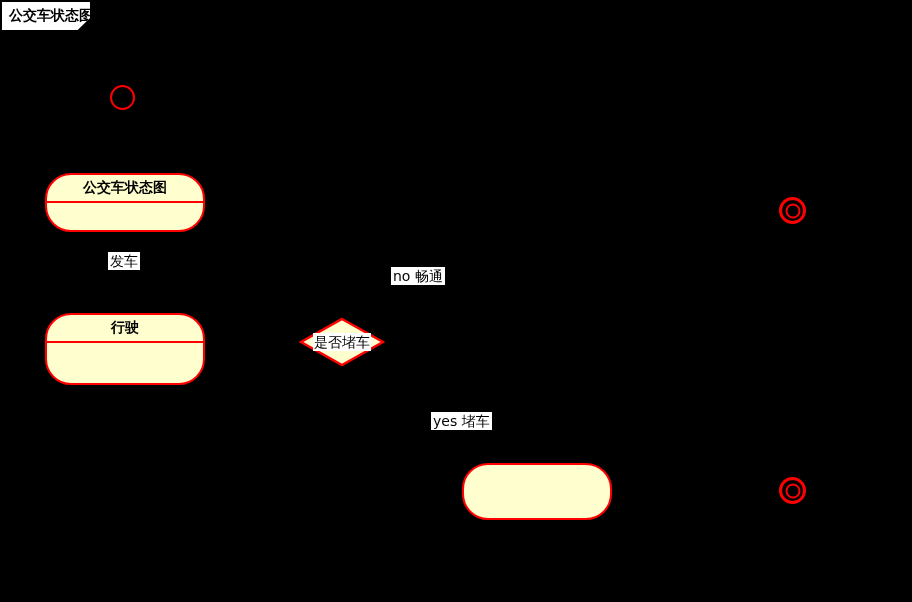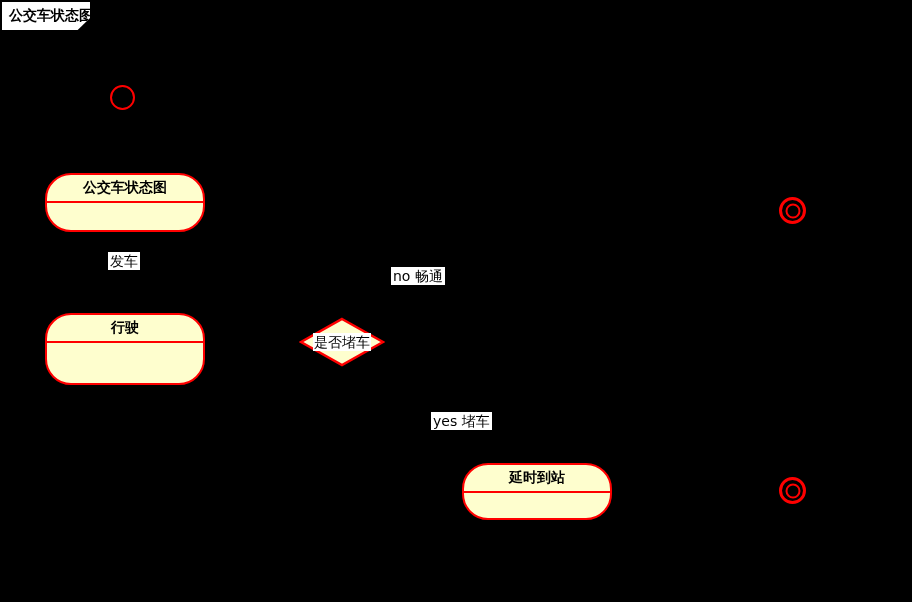--- a/index.html
+++ b/index.html
@@ -98,21 +98,20 @@
     <div class="state-body"></div>
   </div>
 
 
   <div class="state state-driving">
     <div class="state-title">行驶</div>
     <div class="state-body"></div>
   </div>
 
   <div class="state state-delayed">
-    <div class="state-title">延时到站</div>
     <div class="state-body"></div>
   </div>
 
   <svg class="decision-svg" width="86" height="50" viewBox="0 0 86 50">
     <polygon points="43,2 84,25 43,48 2,25" fill="#FEFECE" stroke="#ff0000" stroke-width="2.5"></polygon>
   </svg>
   <div class="decision-label">是否堵车</div>
 
   <div class="trans-label trans-depart">发车</div>
   <div class="trans-label trans-noclear">no 畅通</div>

